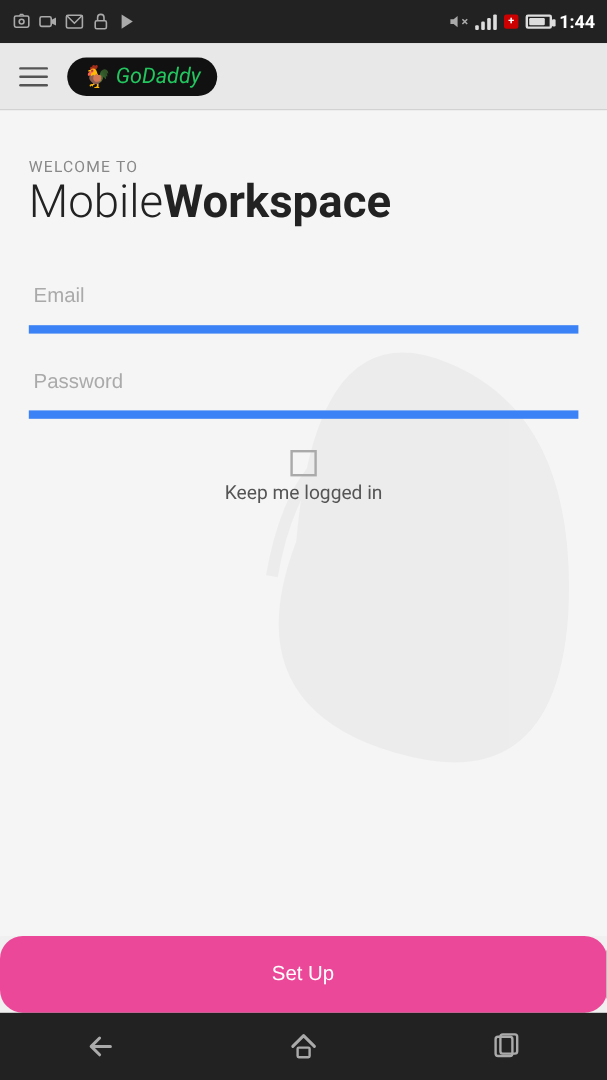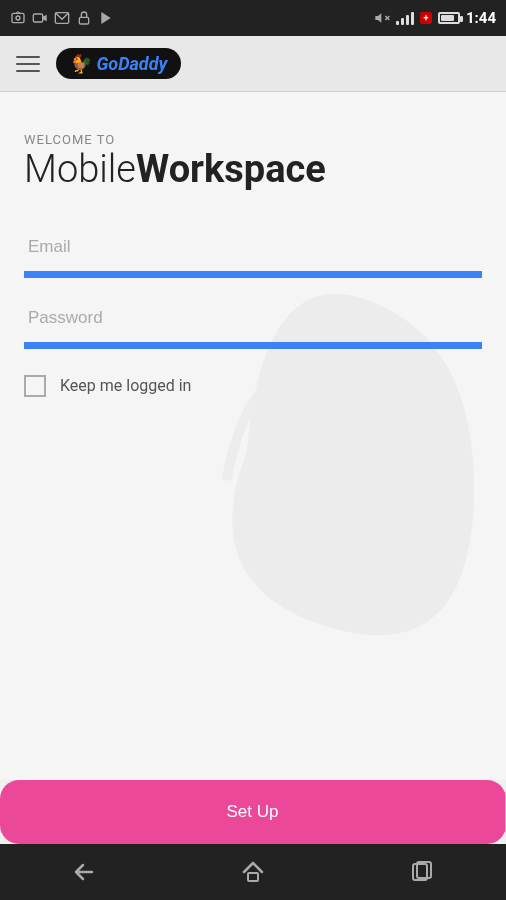--- a/index.html
+++ b/index.html
@@ -64,23 +64,23 @@
     }
     .godaddy-logo {
       background: #111;
       border-radius: 20px;
       padding: 5px 14px;
       display: flex;
       align-items: center;
       gap: 4px;
     }
     .godaddy-logo-text {
-      color: #3b82f6;
+      color: #22c55e;
       font-size: 18px;
-      font-weight: bold;
+      font-weight: normal;
       font-style: italic;
     }
     .godaddy-mascot {
       font-size: 18px;
     }
 
     
     #main-content {
       flex: 1;
       background: #f5f5f5;
@@ -146,22 +146,23 @@
       margin-bottom: 16px;
       outline: none;
     }
     .input-field::placeholder {
       color: #aaa;
     }
 
     .remember-row {
       display: flex;
       align-items: center;
-      gap: 14px;
+      gap: 4px;
       margin: 10px 0 24px;
+      flex-direction: column;
     }
     .checkbox-box {
       width: 22px;
       height: 22px;
       border: 2px solid #aaa;
       background: transparent;
       flex-shrink: 0;
       cursor: pointer;
       appearance: none;
       -webkit-appearance: none;

